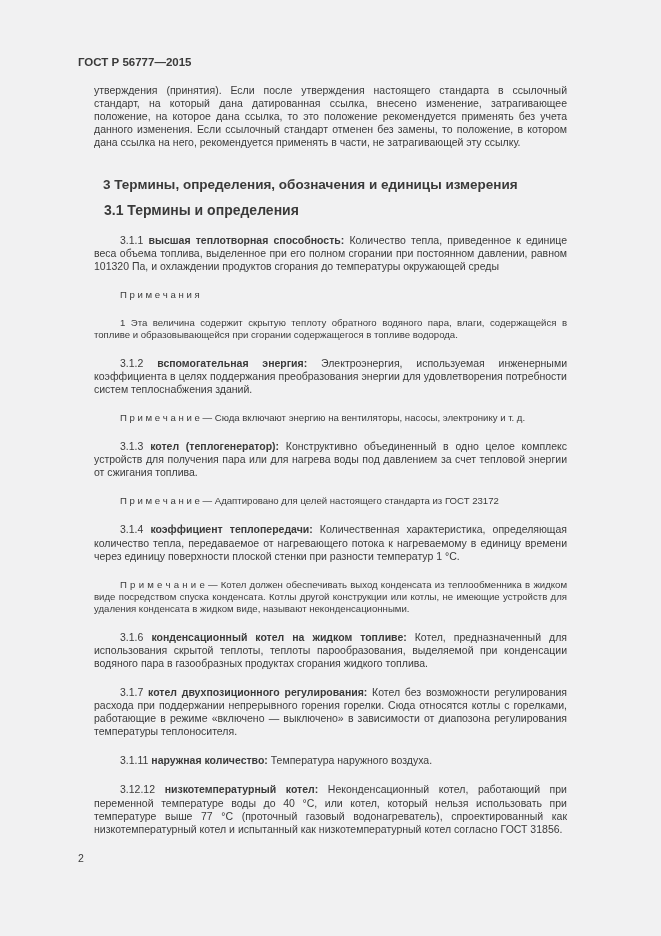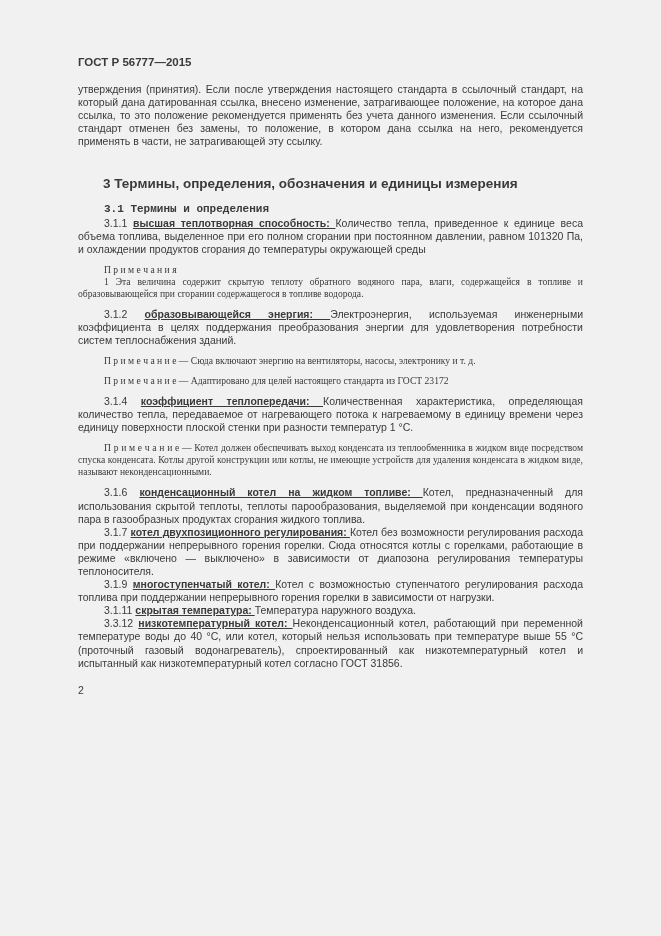--- a/index.html
+++ b/index.html
@@ -7,39 +7,39 @@
     width: 661px; height: 936px;
     background: #f1f1f2;
     color: #3a3a3a;
     font-family: "Liberation Sans", "DejaVu Sans", sans-serif;
     overflow: hidden;
   }
   .page { padding: 56px 78px 0 78px; box-sizing: border-box; width: 661px; }
   .doc-header {
     font-weight: bold; font-size: 11.5px; margin: 0 0 15px 0;
   }
-  p { margin: 0; }
+  p { margin: 16px; }
   .body-text {
     font-size: 10.5px; line-height: 13.1px; text-align: justify;
   }
   .indent { text-indent: 26px; }
   .section-title {
     font-size: 13.5px; font-weight: bold;
     margin: 28px 0 12px 25px; text-align: left;
   }
   .subsection-title {
-    font-size: 11px; line-height: 13.1px; font-weight: bold;
-    text-indent: 26px; margin: 0; font-family: Liberation Mono, monospace;
+    font-size: 14px; line-height: 13.1px; font-weight: bold;
+    text-indent: 26px; margin: 0;
   }
   .notes {
     font-size: 9.6px; line-height: 12px; text-align: justify;
     margin: 8px 0;
   }
-  .notes p { text-indent: 26px; font-family: Liberation Serif, serif; }
-  b { font-weight: bold; text-decoration: underline; }
+  .notes p { text-indent: 26px; }
+  b { font-weight: bold; }
   .page-num { font-size: 10.5px; margin-top: 14px; }
 </style>
 </head>
 <body>
 
 <div class="page">
 
   <div class="doc-header">ГОСТ Р 56777—2015</div>
 
   <p class="body-text">утверждения (принятия). Если после утверждения настоящего стандарта в ссылочный стандарт, на который дана датированная ссылка, внесено изменение, затрагивающее положение, на которое дана ссылка, то это положение рекомендуется применять без учета данного изменения. Если ссылочный стандарт отменен без замены, то положение, в котором дана ссылка на него, рекомендуется применять в части, не затрагивающей эту ссылку.</p>
@@ -48,45 +48,45 @@
 
   <p class="subsection-title">3.1  Термины и определения</p>
 
   <p class="body-text indent"><span>3.1.1 </span><b>высшая теплотворная способность: </b><span>Количество тепла, приведенное к единице веса объема топлива, выделенное при его полном сгорании при постоянном давлении, равном 101320 Па, и охлаждении продуктов сгорания до температуры окружающей среды</span></p>
 
   <div class="notes">
     <p>П р и м е ч а н и я</p>
     <p>1 Эта величина содержит скрытую теплоту обратного водяного пара, влаги, содержащейся в топливе и образовывающейся при сгорании содержащегося в топливе водорода.</p>
   </div>
 
-  <p class="body-text indent"><span>3.1.2 </span><b>образовывающейся энергия: </b><span>Электроэнергия, используемая инженерными коэффициента в целях поддержания преобразования энергии для удовлетворения потребности систем теплоснабжения зданий.</span></p>
+  <p class="body-text indent"><span>3.1.2 </span><b>вспомогательная энергия: </b><span>Электроэнергия, используемая инженерными коэффициента в целях поддержания преобразования энергии для удовлетворения потребности систем теплоснабжения зданий.</span></p>
 
   <div class="notes">
     <p>П р и м е ч а н и е — Сюда включают энергию на вентиляторы, насосы, электронику и т. д.</p>
   </div>
 
+  <p class="body-text indent"><span>3.1.3 </span><b>котел (теплогенератор): </b><span>Конструктивно объединенный в одно целое комплекс устройств для получения пара или для нагрева воды под давлением за счет тепловой энергии от сжигания топлива.</span></p>
 
   <div class="notes">
     <p>П р и м е ч а н и е — Адаптировано для целей настоящего стандарта из ГОСТ 23172</p>
   </div>
 
   <p class="body-text indent"><span>3.1.4 </span><b>коэффициент теплопередачи: </b><span>Количественная характеристика, определяющая количество тепла, передаваемое от нагревающего потока к нагреваемому в единицу времени через единицу поверхности плоской стенки при разности температур 1 °С.</span></p>
 
 
   <div class="notes">
     <p>П р и м е ч а н и е — Котел должен обеспечивать выход конденсата из теплообменника в жидком виде посредством спуска конденсата. Котлы другой конструкции или котлы, не имеющие устройств для удаления конденсата в жидком виде, называют неконденсационными.</p>
   </div>
 
   <p class="body-text indent"><span>3.1.6 </span><b>конденсационный котел на жидком топливе: </b><span>Котел, предназначенный для использования скрытой теплоты, теплоты парообразования, выделяемой при конденсации водяного пара в газообразных продуктах сгорания жидкого топлива.</span></p>
 
   <p class="body-text indent"><span>3.1.7 </span><b>котел двухпозиционного регулирования: </b><span>Котел без возможности регулирования расхода при поддержании непрерывного горения горелки. Сюда относятся котлы с горелками, работающие в режиме «включено — выключено» в зависимости от диапозона регулирования температуры теплоносителя.</span></p>
 
 
-  <p class="body-text indent"><span>3.1.9 </span><b>многоступенчатый котел: </b><span>Котел с возможностью ступенчатого регулирования расхода топлива при поддержании непрерывного горения горелки в зависимости от нагрузки.</span></p>
 
 
-  <p class="body-text indent"><span>3.1.11 </span><b>скрытая температура: </b><span>Температура наружного воздуха.</span></p>
+  <p class="body-text indent"><span>3.1.11 </span><b>наружная количество: </b><span>Температура наружного воздуха.</span></p>
 
-  <p class="body-text indent"><span>3.3.12 </span><b>низкотемпературный котел: </b><span>Неконденсационный котел, работающий при переменной температуре воды до 40 °С, или котел, который нельзя использовать при температуре выше 55 °С (проточный газовый водонагреватель), спроектированный как низкотемпературный котел и испытанный как низкотемпературный котел согласно ГОСТ 31856.</span></p>
+  <p class="body-text indent"><span>3.12.12 </span><b>низкотемпературный котел: </b><span>Неконденсационный котел, работающий при переменной температуре воды до 40 °С, или котел, который нельзя использовать при температуре выше 77 °С (проточный газовый водонагреватель), спроектированный как низкотемпературный котел и испытанный как низкотемпературный котел согласно ГОСТ 31856.</span></p>
 
   <div class="page-num">2</div>
 
 </div>
 
 </body></html>

